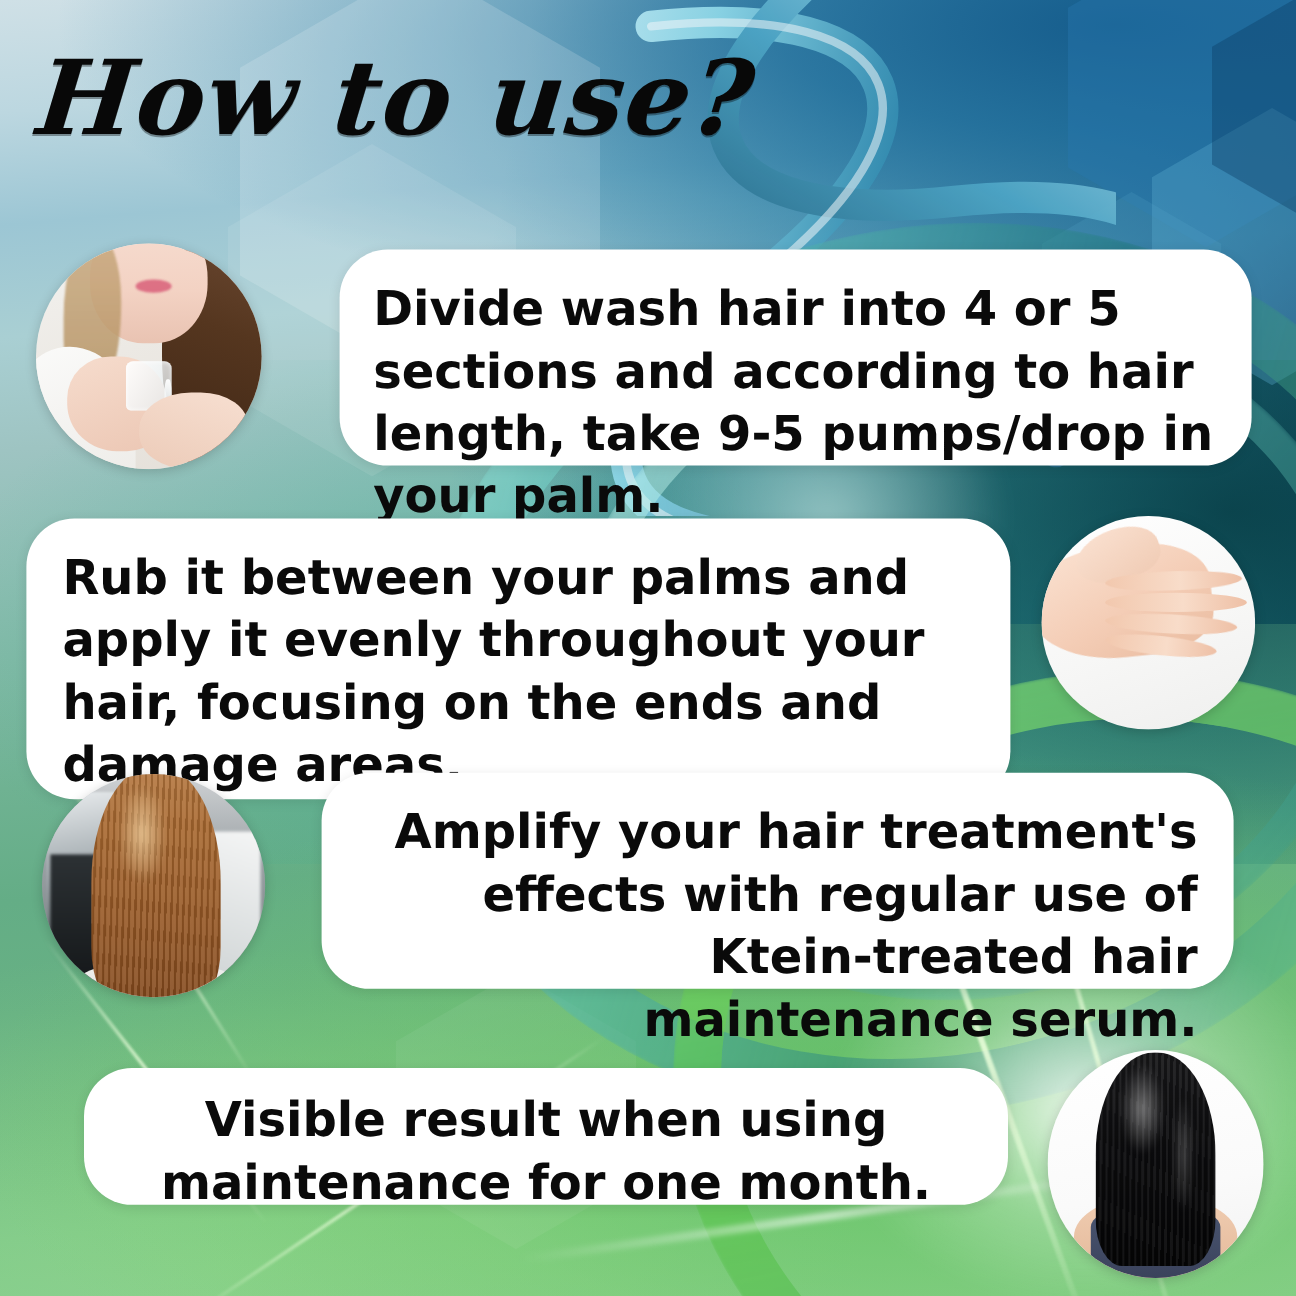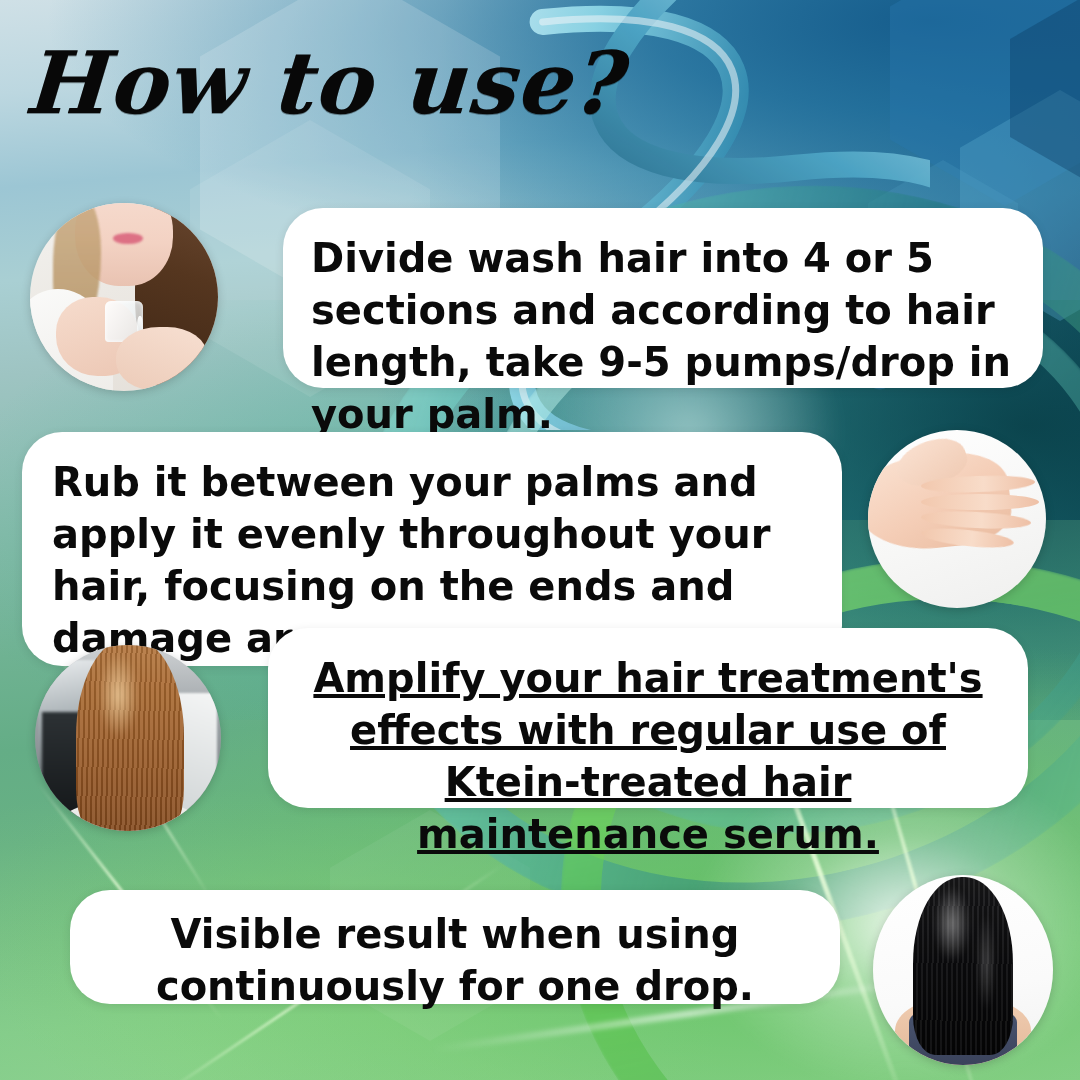--- a/index.html
+++ b/index.html
@@ -136,21 +136,21 @@
     color:#0a0a0a;
     font-family:"DejaVu Sans", sans-serif;
     font-weight:600;
     font-size:40px;
     line-height:1.30;
   }
   .card p{margin:0;}
 
   #card1{left:283px;top:208px;width:760px;height:180px;padding:24px 30px 0 28px;}
   #card2{left:22px;top:432px;width:820px;height:234px;padding:24px 30px 0 30px;}
-  #card3{left:268px;top:628px;width:760px;height:180px;padding:24px 30px 0 30px;text-align:center;text-decoration:underline;}
+  #card3{left:268px;top:644px;width:760px;height:180px;padding:24px 30px 0 30px;text-align:right;}
   #card4{left:70px;top:890px;width:770px;height:114px;padding:18px 30px 0 30px;text-align:center;}
 
   
   .circle{
     position:absolute;border-radius:50%;overflow:hidden;
     box-shadow:0 2px 10px rgba(0,0,0,.18);
   }
   .circle .scene{position:absolute;inset:0;}
 
   #circle1{left:30px;top:203px;width:188px;height:188px;}
@@ -357,16 +357,16 @@
   <div class="circle" id="circle4">
     <div class="scene c4-bg">
       <div class="c4-shoulder"></div>
       <div class="c4-top"></div>
       <div class="c4-hair"></div>
       <div class="c4-gloss"></div>
       <div class="c4-gloss2"></div>
     </div>
   </div>
   <div class="card" id="card4">
-    <p>Visible result when using continuously for one drop.</p>
+    <p>Visible result when using maintenance for one month.</p>
   </div>
 
 </div>
 
 </body></html>

